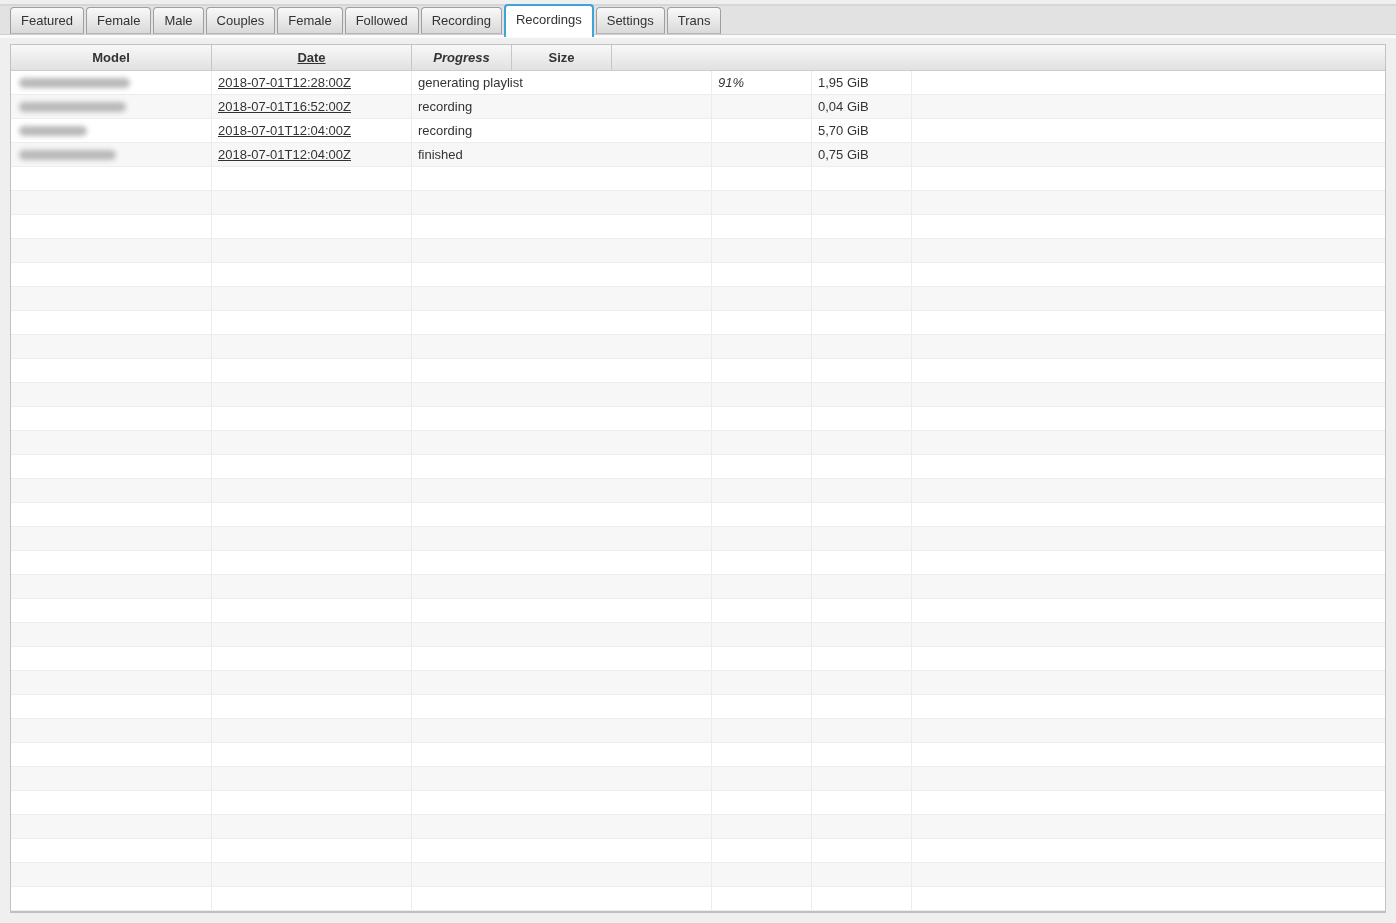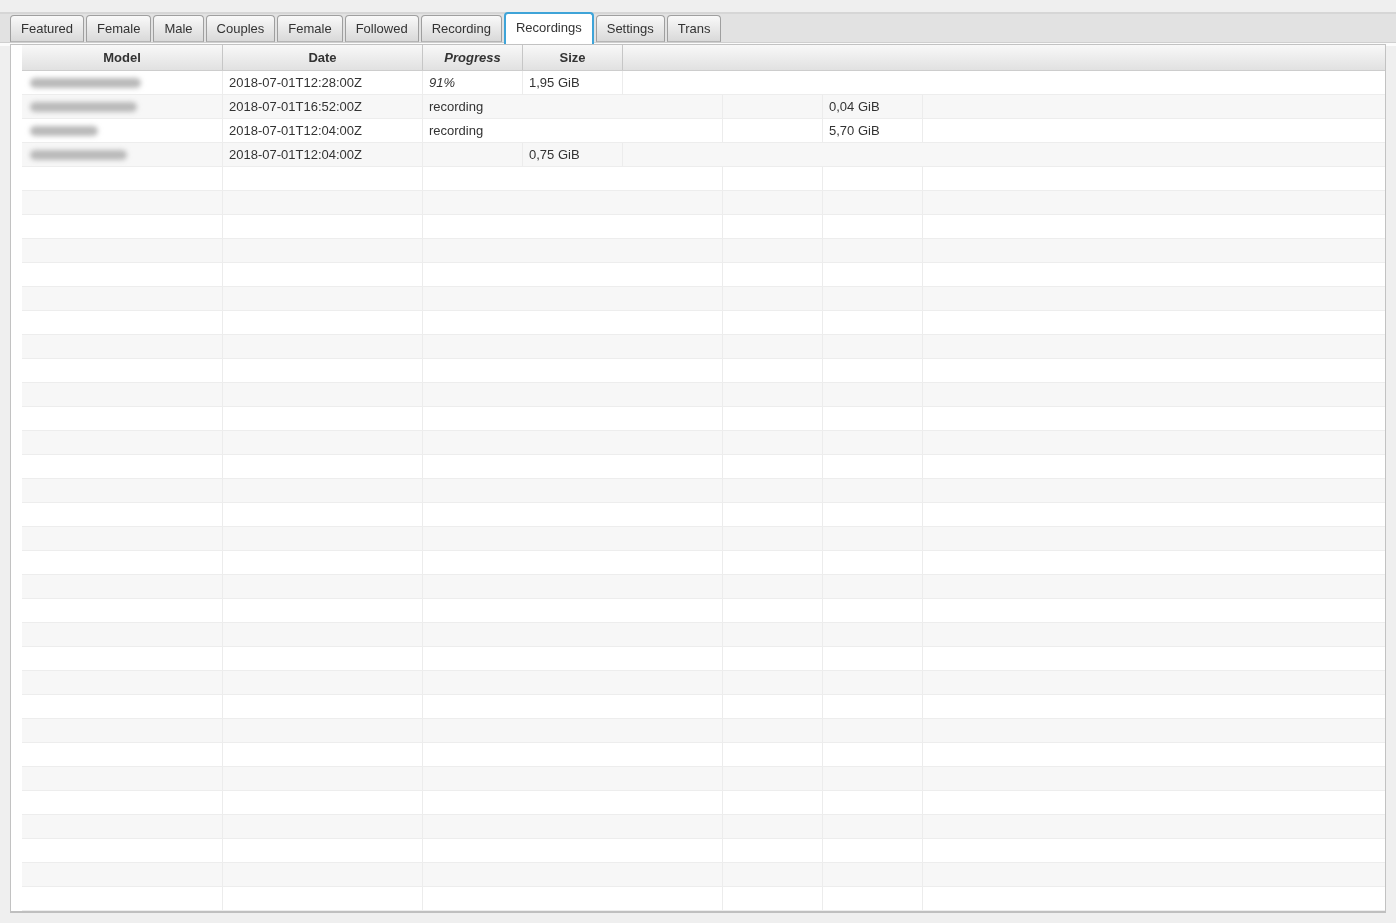--- a/index.html
+++ b/index.html
@@ -9,21 +9,21 @@
   }
   html,body{margin:0;padding:0;}
   body{
     width:1396px;height:923px;position:relative;overflow:hidden;
     background:#efefef;
     font-family:"Liberation Sans", sans-serif;
     color:var(--text);
   }
   
   .tabbar{
-    position:absolute;top:12px;left:0;width:100%;height:31px;
+    position:absolute;top:4px;left:0;width:100%;height:31px;
     background:#e2e2e2;
     border-top:2px solid #d6d6d6;
     border-bottom:1px solid #cfcfcf;
     box-shadow:0 3px 0 rgba(255,255,255,.75);
     box-sizing:border-box;
     display:flex;align-items:flex-end;
     padding-left:10px;gap:2px;
     z-index:1;
   }
   .tab{
@@ -47,21 +47,20 @@
     z-index:3;
   }
   
   .table{
     position:absolute;left:10px;top:44px;width:1376px;
     background:#ffffff;
     border:1px solid #c2c2c2;
     border-bottom:2px solid #bfbfbf;
     box-sizing:border-box;
     z-index:2;
-    padding-left:11px;
   }
   .thead{
     display:flex;height:26px;
     background:linear-gradient(#f8f8f8,#e1e1e1);
     border-bottom:1px solid #cdcdcd;
     box-sizing:border-box;
   }
   .th{
     box-sizing:border-box;flex:none;
     display:flex;align-items:center;justify-content:center;
@@ -80,21 +79,21 @@
   .td{
     box-sizing:border-box;flex:none;
     display:flex;align-items:center;
     padding:0 6px;
     font-size:13px;color:var(--text);
     border-right:1px solid #ececec;
     overflow:hidden;white-space:nowrap;
   }
   .td.filler{flex:1;border-right:none;}
   .c0{width:201px;}
-  .c1{width:200px;}
+  .c1{width:200px;text-decoration:underline;}
   .c2{width:300px;}
   .c3{width:100px;font-style:italic;}
   .c4{width:100px;}
   .blob{
     height:10px;border-radius:5px;
     background:#b9b9b9;
     filter:blur(2.5px);
     margin-left:2px;
   }
 </style>
@@ -121,20 +120,21 @@
       <div class="th c3">Progress</div>
       <div class="th c4">Size</div>
       <div class="th filler"></div>
     </div>
   <div class="tbody" id="tbody">
       <div class="tr">
         <div class="td c0">
           <div class="blob" style="width: 111px;"></div>
         </div>
         <div class="td c1">2018-07-01T12:28:00Z</div>
+        <div class="td c2">generating playlist</div>
         <div class="td c3">91%</div>
         <div class="td c4">1,95 GiB</div>
         <div class="td filler"></div>
       </div>
       <div class="tr">
         <div class="td c0">
           <div class="blob" style="width: 107px;"></div>
         </div>
         <div class="td c1">2018-07-01T16:52:00Z</div>
         <div class="td c2">recording</div>
@@ -150,20 +150,21 @@
         <div class="td c2">recording</div>
         <div class="td c3"></div>
         <div class="td c4">5,70 GiB</div>
         <div class="td filler"></div>
       </div>
       <div class="tr">
         <div class="td c0">
           <div class="blob" style="width: 97px;"></div>
         </div>
         <div class="td c1">2018-07-01T12:04:00Z</div>
+        <div class="td c2">finished</div>
         <div class="td c3"></div>
         <div class="td c4">0,75 GiB</div>
         <div class="td filler"></div>
       </div>
       <div class="tr">
         <div class="td c0"></div>
         <div class="td c1"></div>
         <div class="td c2"></div>
         <div class="td c3"></div>
         <div class="td c4"></div>

